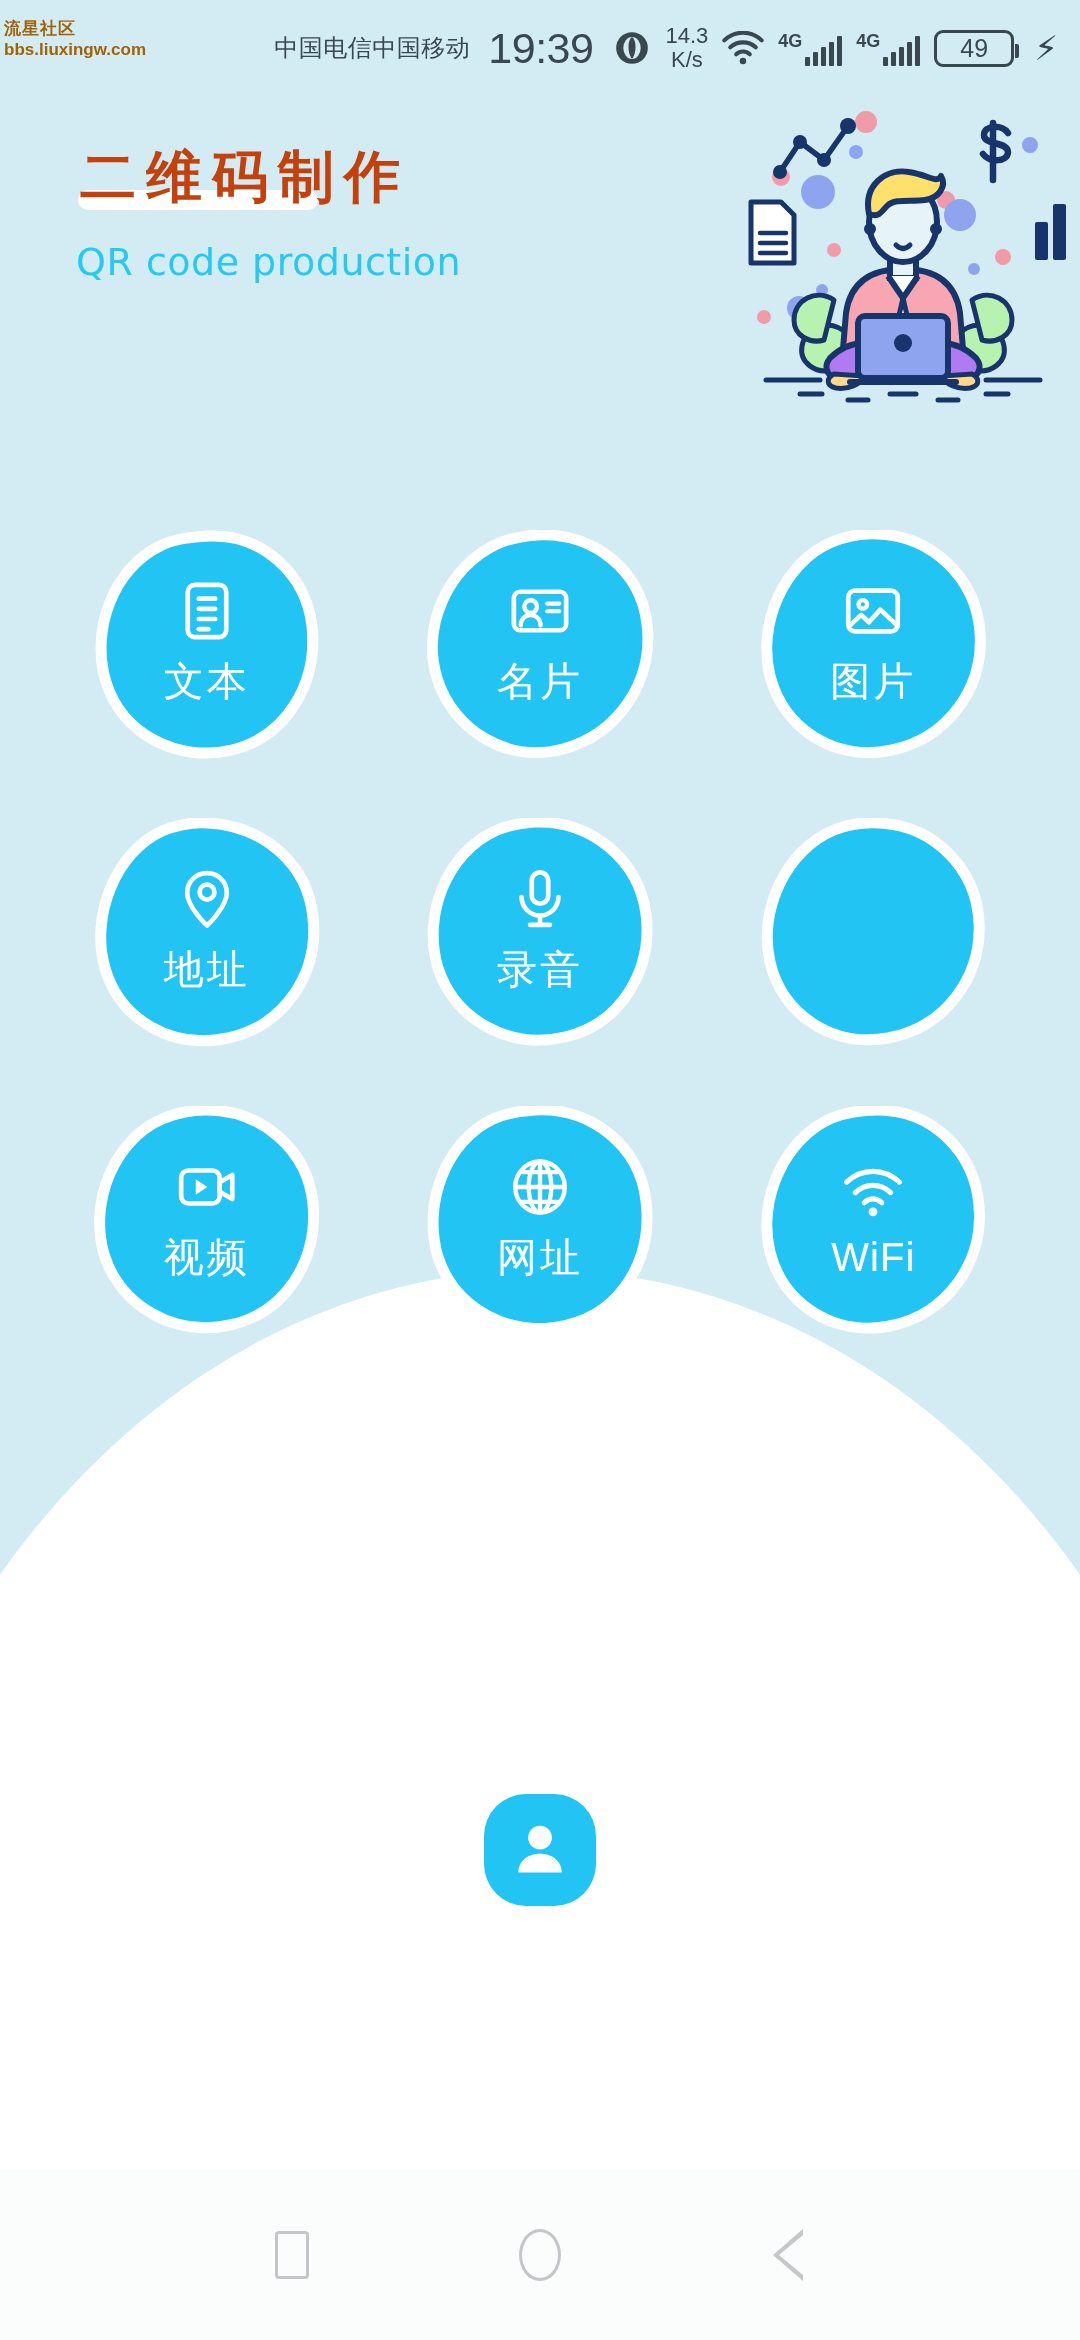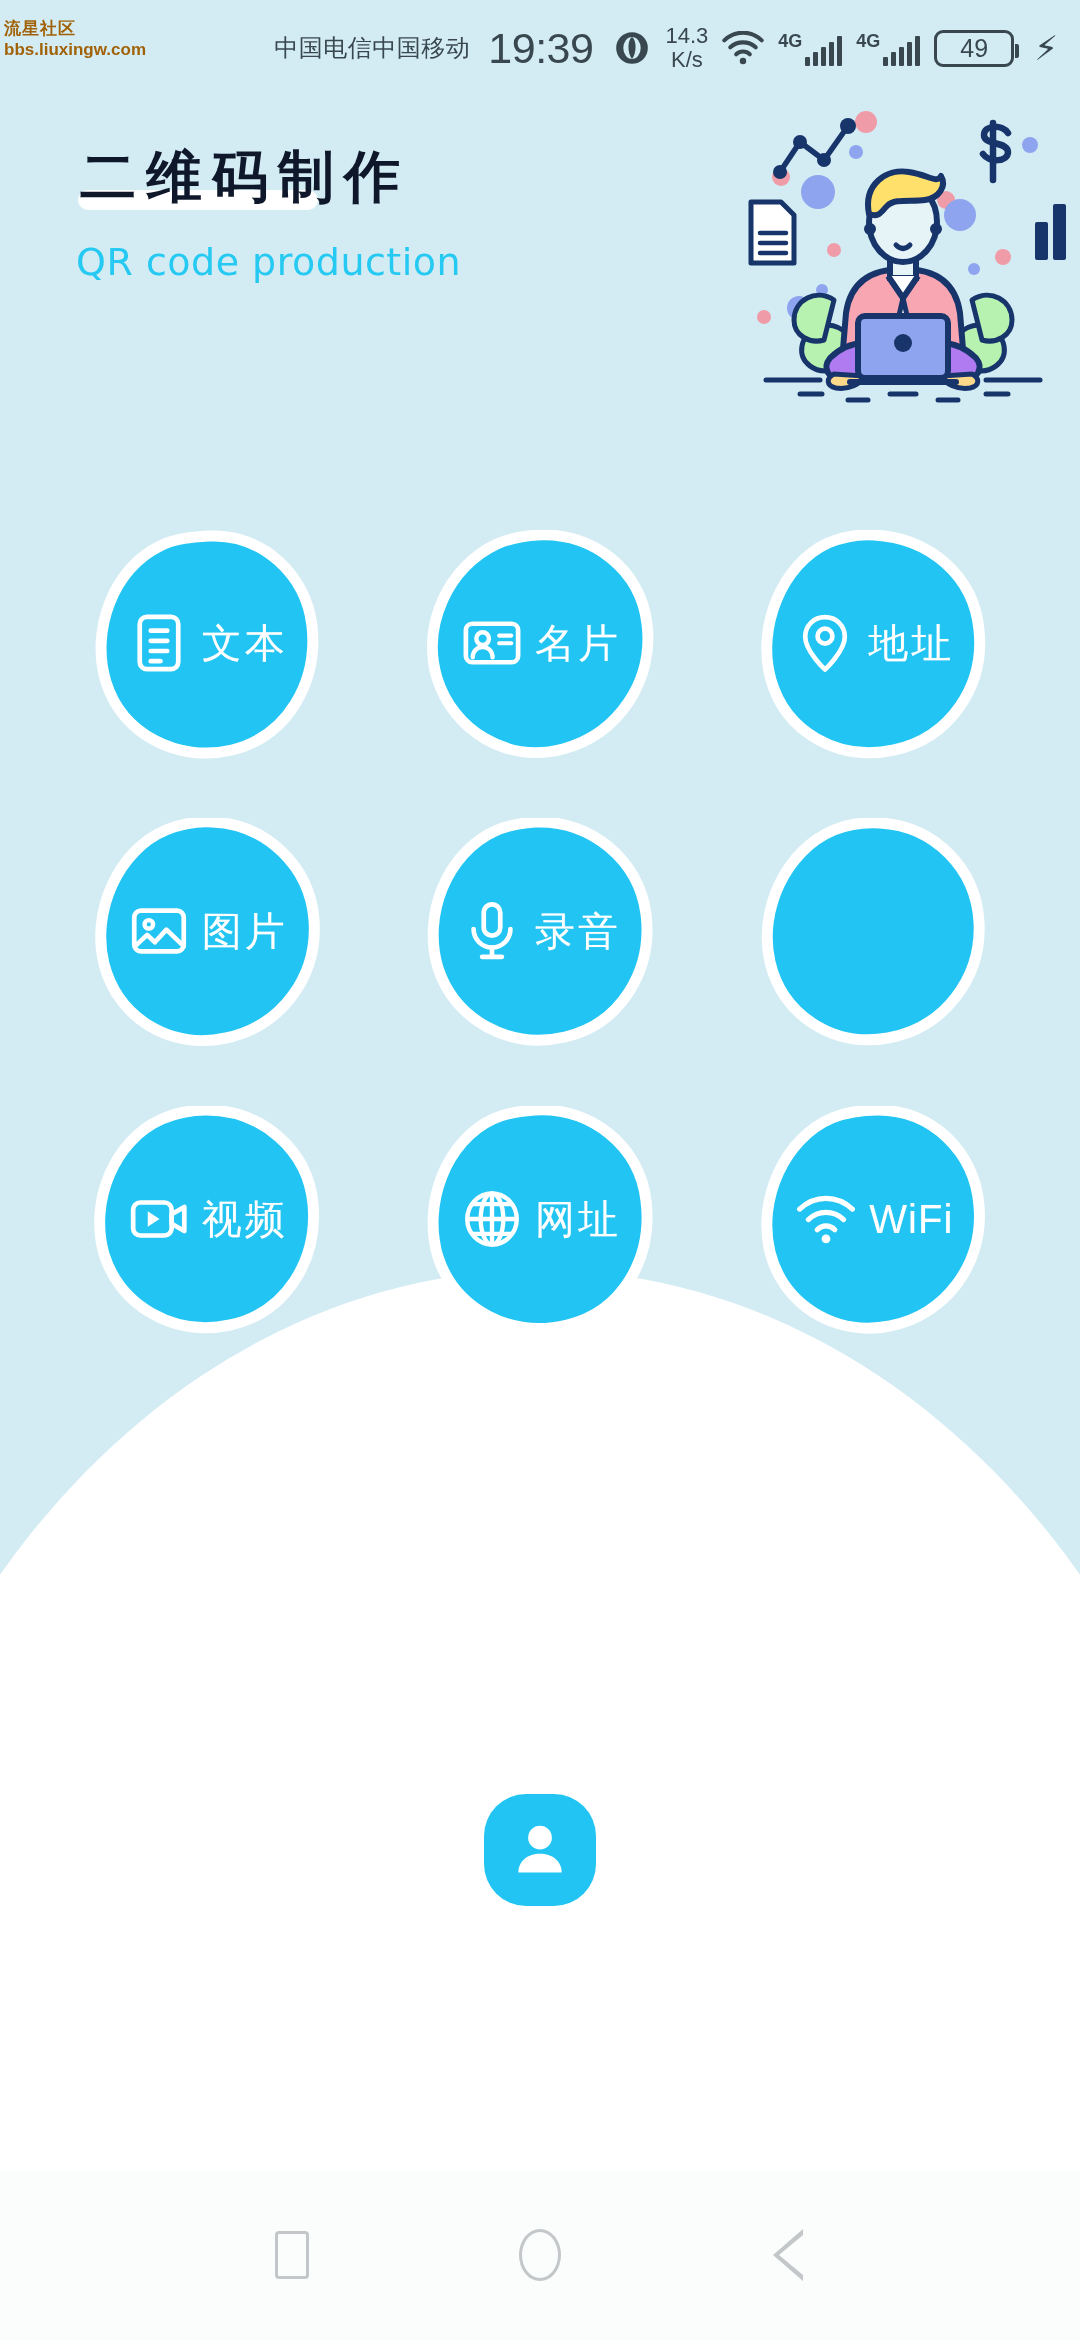--- a/index.html
+++ b/index.html
@@ -49,21 +49,21 @@
   .battery:after{
     content:""; position:absolute; right:-8px; top:11px;
     width:4px; height:14px; background:#39474f; border-radius:0 2px 2px 0;
   }
   .bolt{ font-size:34px; margin-left:6px; }
 
   
   #header{ position:absolute; left:0; top:96px; width:1080px; height:360px; z-index:20;}
   #title-block{ position:absolute; left:76px; top:44px; }
   .title-cn{
-    font-size:56px; font-weight:bold; color:#0f172a; letter-spacing:10px;
+    font-size:56px; font-weight:bold; color:#c2410c; letter-spacing:10px;
     position:relative; display:inline-block; padding:0 4px;
     font-family:"DejaVu Sans",sans-serif;
     text-align:right;
   }
   .title-underline{
     position:absolute; left:2px; top:50px; width:240px; height:20px;
     background:#ffffff; border-radius:10px; z-index:-1;
   }
   .title-en{
     margin-top:24px; font-size:38px; color:#25c9f2; letter-spacing:0.5px;
@@ -79,21 +79,21 @@
   }
   .cell{ display:flex; justify-content:center; }
   .blob{
     position:relative; width:230px; height:230px;
     display:flex; flex-direction:column; align-items:center; justify-content:center;
     cursor:pointer;
   }
   .blob-bg{ position:absolute; inset:0; z-index:0; }
   .blob-inner{
     position:relative; z-index:2; display:flex;
-    flex-direction:row; align-items:center; justify-content:center; gap:10px;
+    flex-direction:column; align-items:center; justify-content:center; gap:10px;
     transform:translateY(-2px);
   }
   .blob-icon{ width:66px; height:66px; }
   .blob-icon svg{ width:100%; height:100%; display:block; }
   .blob-label{
     font-size:40px; color:#ffffff; letter-spacing:3px; font-weight:400;
     font-family:"DejaVu Sans",sans-serif; text-shadow:0 0 1px rgba(255,255,255,.4);
   }
   .blob-label.latin{ letter-spacing:1px; font-family:"Liberation Sans",sans-serif;}
 
@@ -337,48 +337,48 @@
             </svg>
         </span>
         <span class="blob-label">名片</span>
       </div>
     </div>
   </div>
 
   <div class="cell">
     <div class="blob">
       <svg class="blob-bg" viewBox="0 0 230 230">
-          <path d="M116 5 C172 8 216 46 221 100 C227 156 192 208 136 220 C80 232 28 202 13 150 C-2 98 24 34 70 13 C85 7 101 4 116 5 Z" fill="#21c4f2" stroke="#ffffff" stroke-width="11" stroke-linejoin="round"></path>
-        </svg>
-      <div class="blob-inner">
-        <span class="blob-icon">
-          <svg viewBox="0 0 24 24">
-              <path d="M12 2.6c-4.1 0-7.2 3.1-7.2 7.1 0 5.2 7.2 12 7.2 12s7.2-6.8 7.2-12c0-4-3.1-7.1-7.2-7.1z" fill="none" stroke="#fff" stroke-width="1.7" stroke-linejoin="round"></path>
-              <circle cx="12" cy="9.5" r="2.7" fill="none" stroke="#fff" stroke-width="1.7"></circle>
-            </svg>
-        </span>
-        <span class="blob-label">地址</span>
-      </div>
-    </div>
-  </div>
-
-  <div class="cell">
-    <div class="blob">
-      <svg class="blob-bg" viewBox="0 0 230 230">
           <path d="M120 4 C174 6 218 48 222 102 C226 158 190 208 134 220 C78 232 26 200 12 146 C-1 94 26 32 74 12 C89 6 105 3 120 4 Z" fill="#21c4f2" stroke="#ffffff" stroke-width="11" stroke-linejoin="round"></path>
         </svg>
       <div class="blob-inner">
         <span class="blob-icon">
           <svg viewBox="0 0 24 24">
               <rect x="3" y="4.6" width="18" height="14.8" rx="2.4" fill="none" stroke="#fff" stroke-width="1.7"></rect>
               <circle cx="8.3" cy="9.6" r="1.55" fill="none" stroke="#fff" stroke-width="1.6"></circle>
               <path d="M3.4 17.4l4.3-4 2.8 2.7 4.2-4.6 6.3 6" fill="none" stroke="#fff" stroke-width="1.7" stroke-linejoin="round" stroke-linecap="round"></path>
             </svg>
         </span>
         <span class="blob-label">图片</span>
+      </div>
+    </div>
+  </div>
+
+  <div class="cell">
+    <div class="blob">
+      <svg class="blob-bg" viewBox="0 0 230 230">
+          <path d="M116 5 C172 8 216 46 221 100 C227 156 192 208 136 220 C80 232 28 202 13 150 C-2 98 24 34 70 13 C85 7 101 4 116 5 Z" fill="#21c4f2" stroke="#ffffff" stroke-width="11" stroke-linejoin="round"></path>
+        </svg>
+      <div class="blob-inner">
+        <span class="blob-icon">
+          <svg viewBox="0 0 24 24">
+              <path d="M12 2.6c-4.1 0-7.2 3.1-7.2 7.1 0 5.2 7.2 12 7.2 12s7.2-6.8 7.2-12c0-4-3.1-7.1-7.2-7.1z" fill="none" stroke="#fff" stroke-width="1.7" stroke-linejoin="round"></path>
+              <circle cx="12" cy="9.5" r="2.7" fill="none" stroke="#fff" stroke-width="1.7"></circle>
+            </svg>
+        </span>
+        <span class="blob-label">地址</span>
       </div>
     </div>
   </div>
 
   <div class="cell">
     <div class="blob">
       <svg class="blob-bg" viewBox="0 0 230 230">
           <path d="M110 4 C166 2 214 42 221 96 C228 152 196 206 140 219 C84 232 30 202 13 150 C-3 97 22 35 70 13 C83 7 97 5 110 4 Z" fill="#21c4f2" stroke="#ffffff" stroke-width="11" stroke-linejoin="round"></path>
         </svg>
       <div class="blob-inner">

